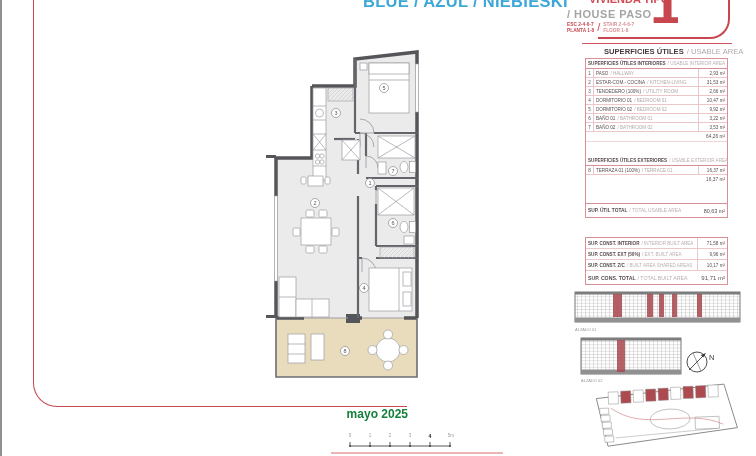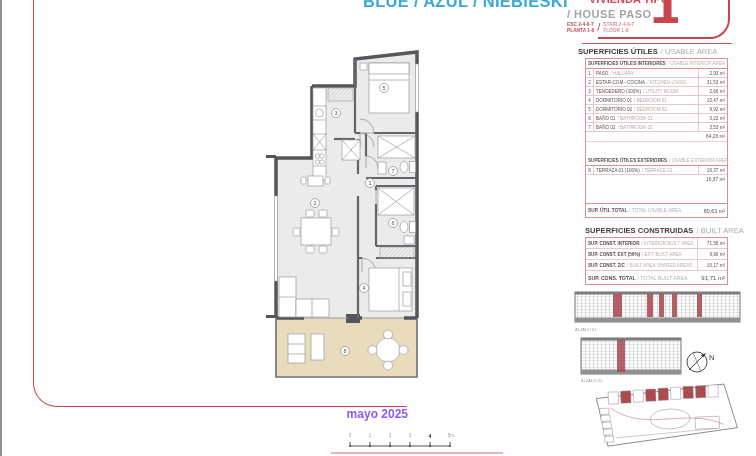--- a/index.html
+++ b/index.html
@@ -26,21 +26,21 @@
   .escblock .es{color:#c8474f;font-weight:bold;}
   .escblock .slash{font-size:11px;color:#c8474f;margin:0 3px;font-weight:300;}
   .escblock .en{color:#d98f95;font-weight:bold;}
   .bignum{left:650px;top:0;width:28px;height:36px;overflow:hidden;}
   .bignum span{position:absolute;top:-26px;left:0;font-size:58px;font-weight:bold;color:#c8474f;line-height:1;}
 
   
   .colhead{font-size:7.6px;white-space:nowrap;}
   .colhead .es{font-weight:bold;color:#463a3c;}
   .colhead .en{color:#b3a9a9;margin-left:3px;}
-  .h-usable{left:578px;top:47px;text-align:right;}
+  .h-usable{left:604px;top:47px;text-align:right;}
   .h-built{left:585px;top:226px;}
 
   
   .tbl{left:585px;top:58px;width:143px;height:160px;border:1px solid #d98f95;
        display:flex;flex-direction:column;background:#fff;box-sizing:border-box;}
   .sec-h{display:flex;align-items:center;height:9px;border-bottom:1px solid #d98f95;
          padding:0 2px;font-size:4.6px;white-space:nowrap;}
   .sec-h .es{font-weight:bold;color:#5a4a4c;}
   .sec-h .en{color:#bcaeae;margin-left:2px;}
   .trow{display:flex;align-items:stretch;height:8px;border-bottom:1px solid #ecc7ca;
@@ -64,21 +64,21 @@
   .brow{display:flex;align-items:stretch;height:10px;border-bottom:1px solid #ecc7ca;
         font-size:4.6px;padding-left:2px;white-space:nowrap;}
   .brow .es{font-weight:bold;color:#5a4a4c;display:flex;align-items:center;}
   .brow .en{color:#bcaeae;margin-left:2px;display:flex;align-items:center;}
   .brow .val{margin-left:auto;width:27px;border-left:1px solid #ecc7ca;display:flex;
              align-items:center;justify-content:flex-end;padding-right:2px;color:#5a4f51;}
   .brow.btotal{height:13px;border-bottom:none;font-size:5.2px;}
   .brow.btotal .val{font-size:6px;border-left:none;}
 
   
-  .mayo{left:346px;top:407px;width:62px;text-align:right;font-size:12px;font-weight:bold;color:#8b5cf6;white-space:nowrap;}
+  .mayo{left:346px;top:407px;width:62px;text-align:right;font-size:12px;font-weight:bold;color:#15803d;white-space:nowrap;}
   .scalebar{left:348px;top:433px;width:110px;height:18px;}
   .scalebar .tickno{position:absolute;top:0;width:12px;margin-left:-6px;text-align:center;
                     font-size:4.5px;color:#9a9a9a;}
   .scalebar .tickno.bold{color:#222;font-weight:bold;font-size:5px;}
 </style>
 </head>
 <body>
 
 <div class="page">
 
@@ -354,23 +354,20 @@
         <span class="val">16,37 m²</span>
       </div>
     <div class="subtotal" style="border-bottom:none;">16,37 m²</div>
     <div class="grand">
       <span class="es">SUP. ÚTIL TOTAL</span>
       <span class="en">/ TOTAL USABLE AREA</span>
       <span class="val">80,63 m²</span>
     </div>
   </div>
 
-  <div class="abs colhead h-built">
-    <span class="es">SUPERFICIES CONSTRUIDAS</span><span class="en">/ BUILT AREA</span>
-  </div>
 
   <div class="abs btbl">
     <div class="brow">
         <span class="es">SUP. CONST. INTERIOR</span>
         <span class="en">/ INTERIOR BUILT AREA</span>
         <span class="val">71,58 m²</span>
       </div>
     <div class="brow">
         <span class="es">SUP. CONST. EXT (50%)</span>
         <span class="en">/ EXT. BUILT AREA</span>

